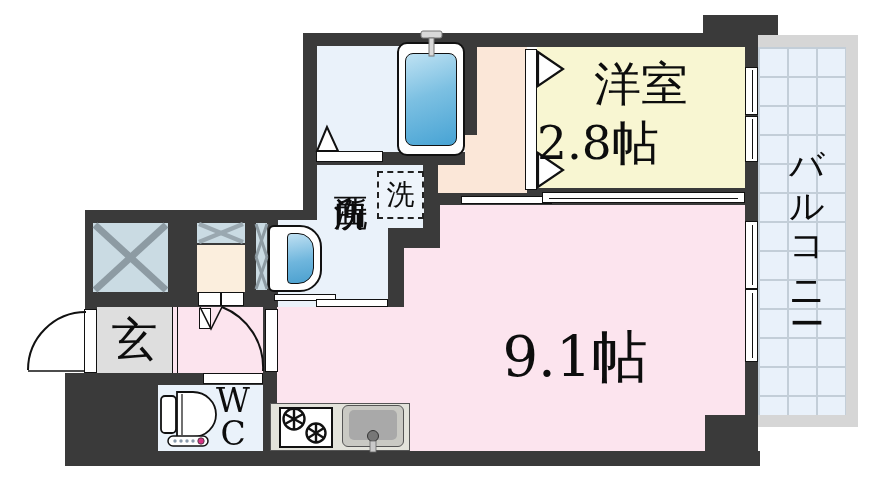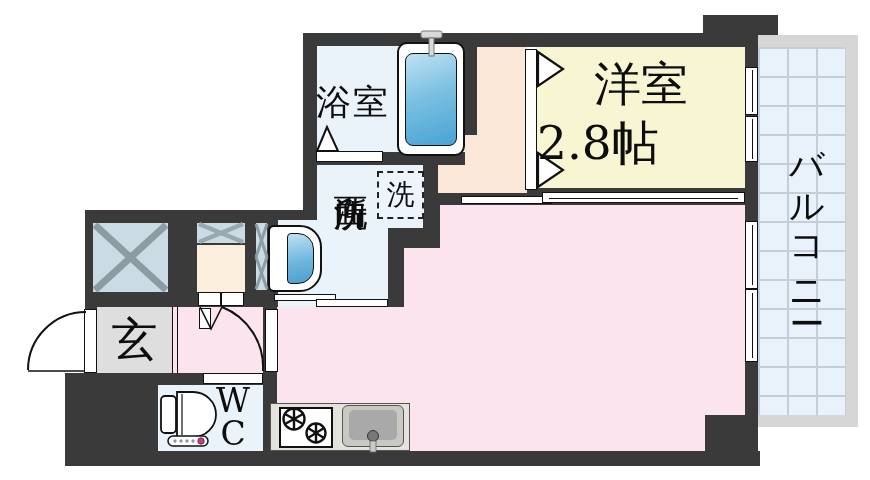--- a/index.html
+++ b/index.html
@@ -176,27 +176,27 @@
       <line x1="308" y1="428" x2="324" y2="438" stroke-width="2.4"></line>
       <line x1="308" y1="438" x2="324" y2="428" stroke-width="2.4"></line>
     </g>
 
     <g>
       <circle cx="373" cy="436" r="5.5" fill="#777" stroke="#333" stroke-width="1"></circle>
       <rect x="370" y="441" width="6" height="11" fill="#c9c9c9" stroke="#666" stroke-width="0.8"></rect>
     </g>
   </svg>
 
-  <div class="lbl" style="left:316px;top:79px;font-size:35px;letter-spacing:2px;">浴室</div>
   <div class="lbl vert" style="left:328px;top:170px;font-size:34px;height:130px;">洗面所</div>
   <div class="abs" style="left:377px;top:171px;width:47px;height:48px;background:#eef4fb;border:2.4px dashed #222;box-sizing:border-box;text-align:center;">
     <span class="lbl" style="position:static;font-size:28px;line-height:44px;">洗</span>
   </div>
   <div class="lbl" style="left:537px;top:53px;width:208px;text-align:center;font-size:47px;">洋室</div>
   <div class="lbl" style="left:537px;top:112px;width:208px;text-align:left;font-size:47px;">2.8帖</div>
   <div class="lbl vert" style="left:783px;top:126px;font-size:35px;letter-spacing:5px;height:270px;">バルコニー</div>
+  <div class="lbl" style="left:410px;top:320px;width:330px;text-align:center;font-size:56px;">9.1帖</div>
   <div class="lbl" style="left:97px;top:309px;width:75px;text-align:center;font-size:46px;">玄</div>
   <div class="lbl" style="left:214px;top:384px;width:38px;text-align:center;font-size:33px;line-height:33px;">
     <span>W</span><br>
     <span>C</span>
   </div>
 
 </div>
 
 </body></html>

